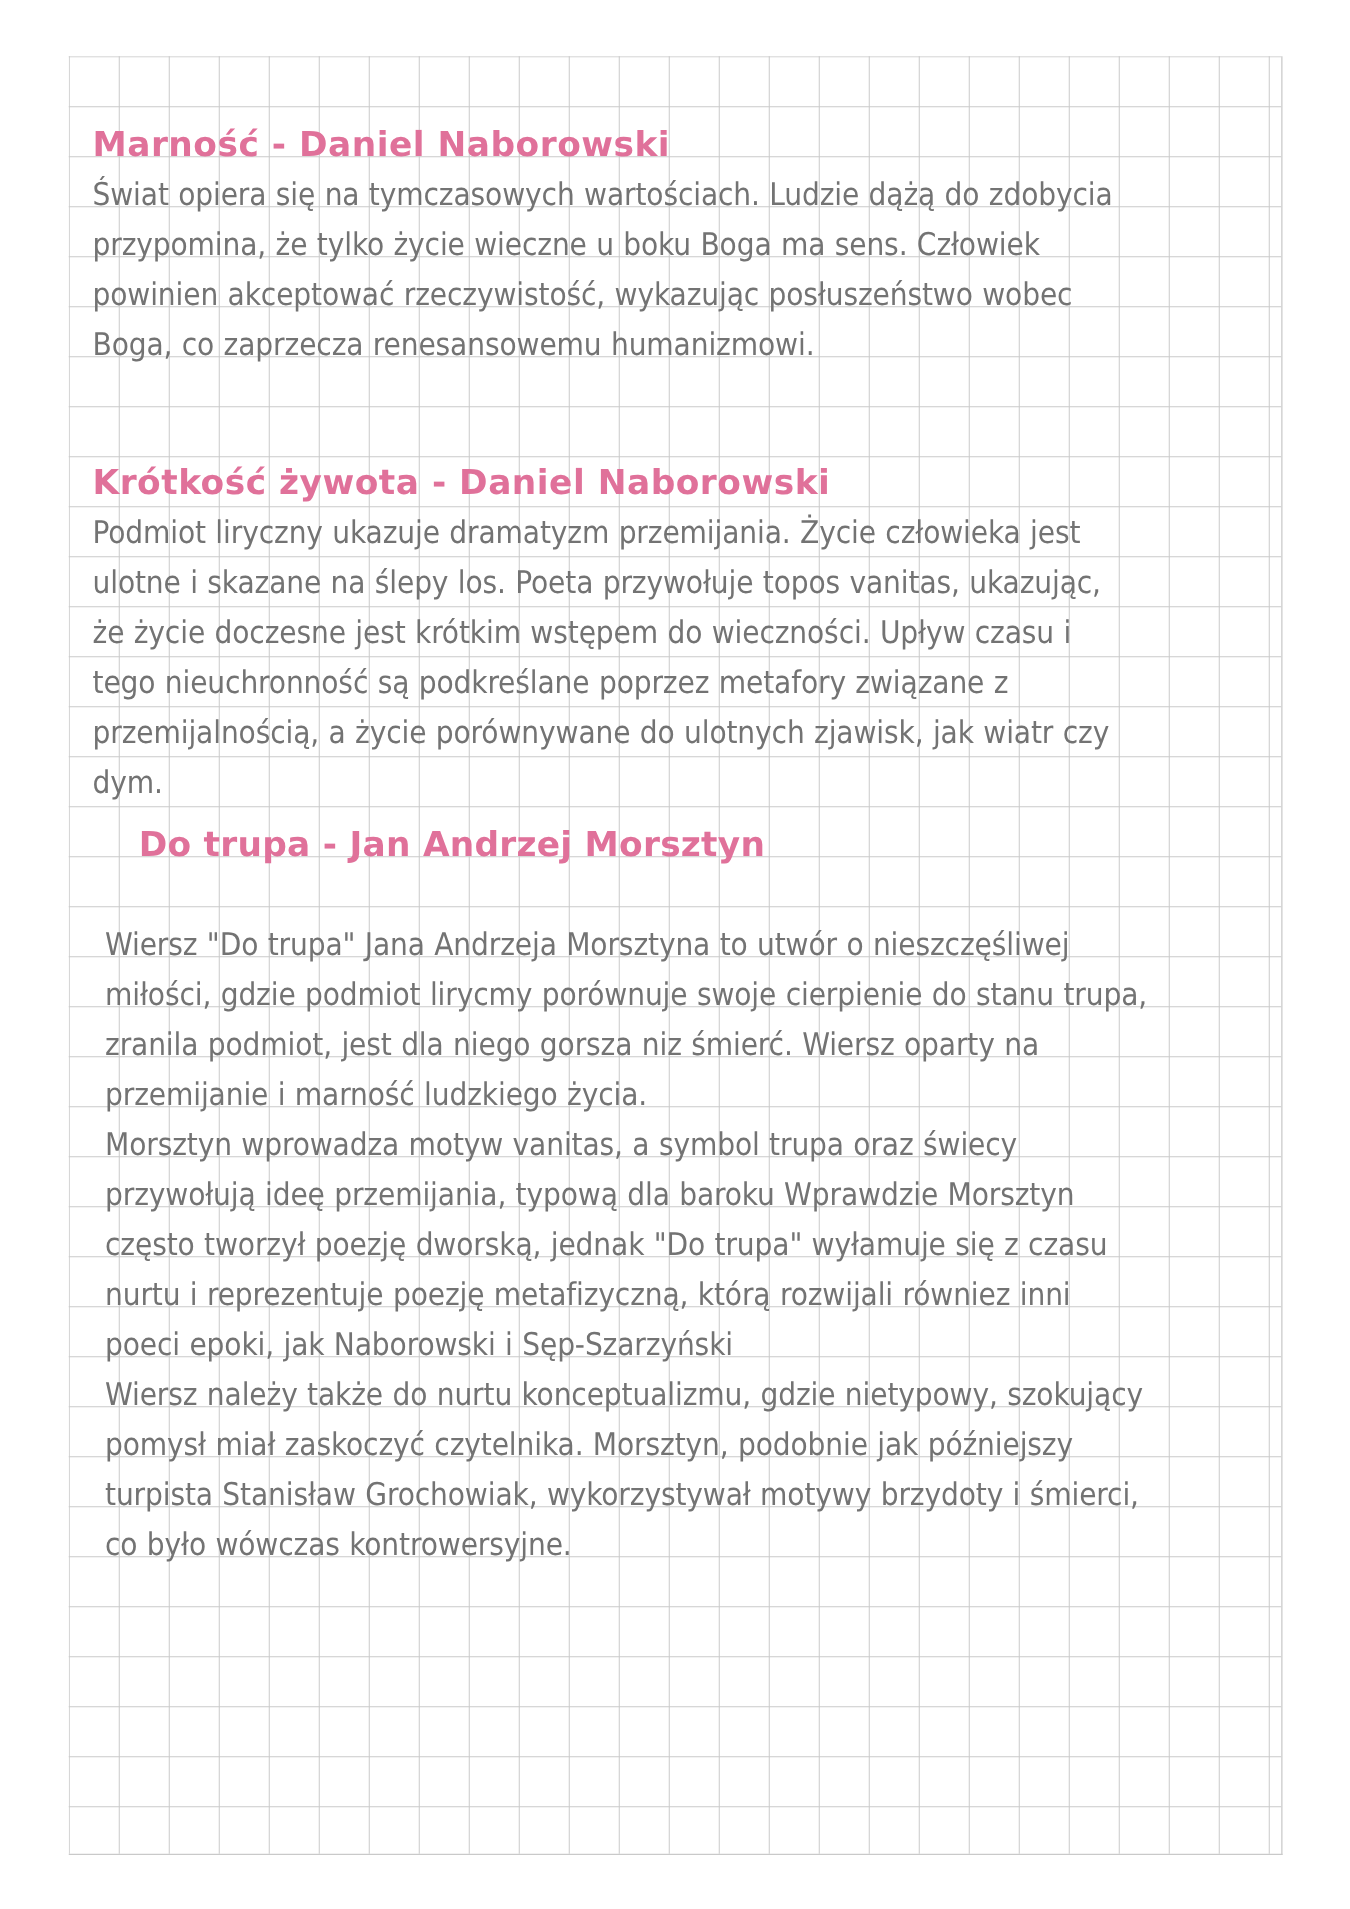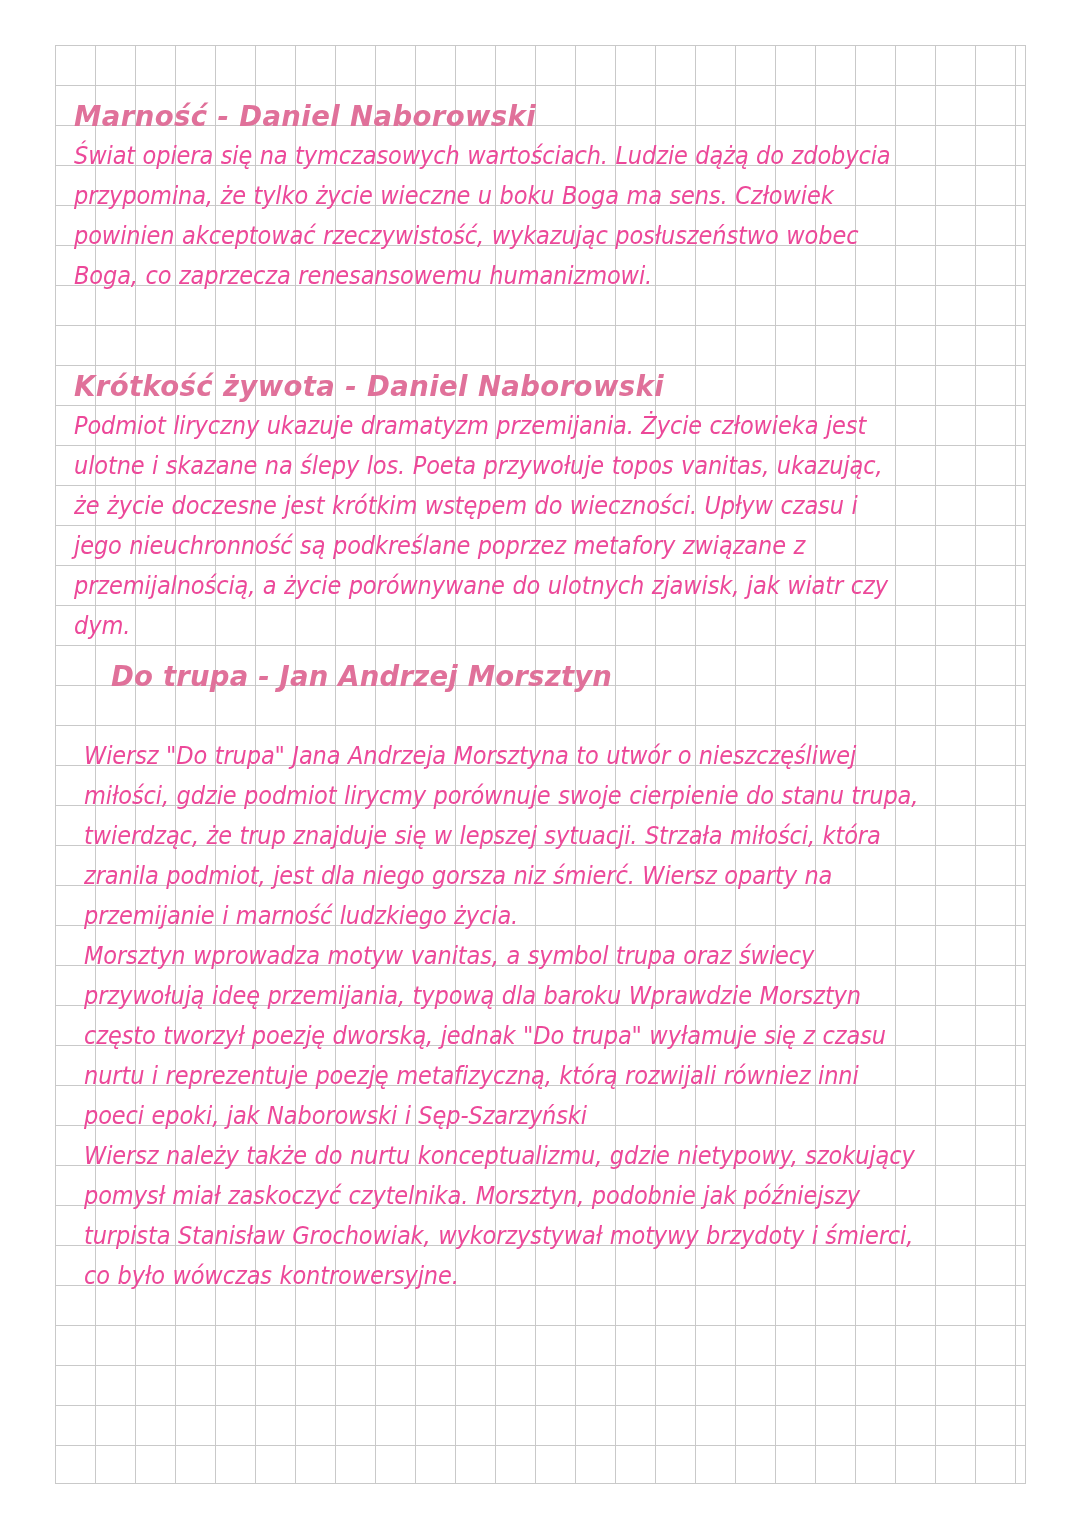--- a/index.html
+++ b/index.html
@@ -42,37 +42,36 @@
     top: 0;
     width: 1080px;
     height: 1527px;
     padding: 0;
   }
 
   .section {
     position: absolute;
     left: 74px;
     width: 940px;
-    font-style: italic;
   }
 
   .heading {
     color: #e0719a;
     font-family: "DejaVu Sans", sans-serif;
     font-size: 27.5px;
     font-weight: bold;
     letter-spacing: 0.4px;
     line-height: 40px;
     white-space: nowrap;
     margin: 0;
     padding: 0;
   }
 
   .body-text {
-    color: #ec4899;
+    color: #737373;
     font-family: "DejaVu Sans Condensed", "DejaVu Sans", sans-serif;
     font-size: 25px;
     font-weight: 500;
     line-height: 40px;
     letter-spacing: -0.1px;
     margin: 0;
     padding: 0;
     word-spacing: 0.5px;
   }
 
@@ -106,32 +105,31 @@
         <span class="line">Boga, co zaprzecza renesansowemu humanizmowi.</span>
       </p>
     </div>
 
     <div class="section" id="sec-krotkosc">
       <h2 class="heading">Krótkość żywota - Daniel Naborowski</h2>
       <p class="body-text">
         <span class="line">Podmiot liryczny ukazuje dramatyzm przemijania. Życie człowieka jest</span>
         <span class="line">ulotne i skazane na ślepy los. Poeta przywołuje topos vanitas, ukazując,</span>
         <span class="line">że życie doczesne jest krótkim wstępem do wieczności. Upływ czasu i</span>
-        <span class="line">jego nieuchronność są podkreślane poprzez metafory związane z</span>
+        <span class="line">tego nieuchronność są podkreślane poprzez metafory związane z</span>
         <span class="line">przemijalnością, a życie porównywane do ulotnych zjawisk, jak wiatr czy</span>
         <span class="line">dym.</span>
       </p>
     </div>
 
     <div class="section" id="sec-do-trupa">
       <h2 class="heading">Do trupa - Jan Andrzej Morsztyn</h2>
       <p class="body-text">
         <span class="line">Wiersz "Do trupa" Jana Andrzeja Morsztyna to utwór o nieszczęśliwej</span>
         <span class="line">miłości, gdzie podmiot lirycmy porównuje swoje cierpienie do stanu trupa,</span>
-        <span class="line">twierdząc, że trup znajduje się w lepszej sytuacji. Strzała miłości, która</span>
         <span class="line">zranila podmiot, jest dla niego gorsza niz śmierć. Wiersz oparty na</span>
         <span class="line">przemijanie i marność ludzkiego życia.</span>
         <span class="line">Morsztyn wprowadza motyw vanitas, a symbol trupa oraz świecy</span>
         <span class="line">przywołują ideę przemijania, typową dla baroku Wprawdzie Morsztyn</span>
         <span class="line">często tworzył poezję dworską, jednak "Do trupa" wyłamuje się z czasu</span>
         <span class="line">nurtu i reprezentuje poezję metafizyczną, którą rozwijali równiez inni</span>
         <span class="line">poeci epoki, jak Naborowski i Sęp-Szarzyński</span>
         <span class="line">Wiersz należy także do nurtu konceptualizmu, gdzie nietypowy, szokujący</span>
         <span class="line">pomysł miał zaskoczyć czytelnika. Morsztyn, podobnie jak późniejszy</span>
         <span class="line">turpista Stanisław Grochowiak, wykorzystywał motywy brzydoty i śmierci,</span>

